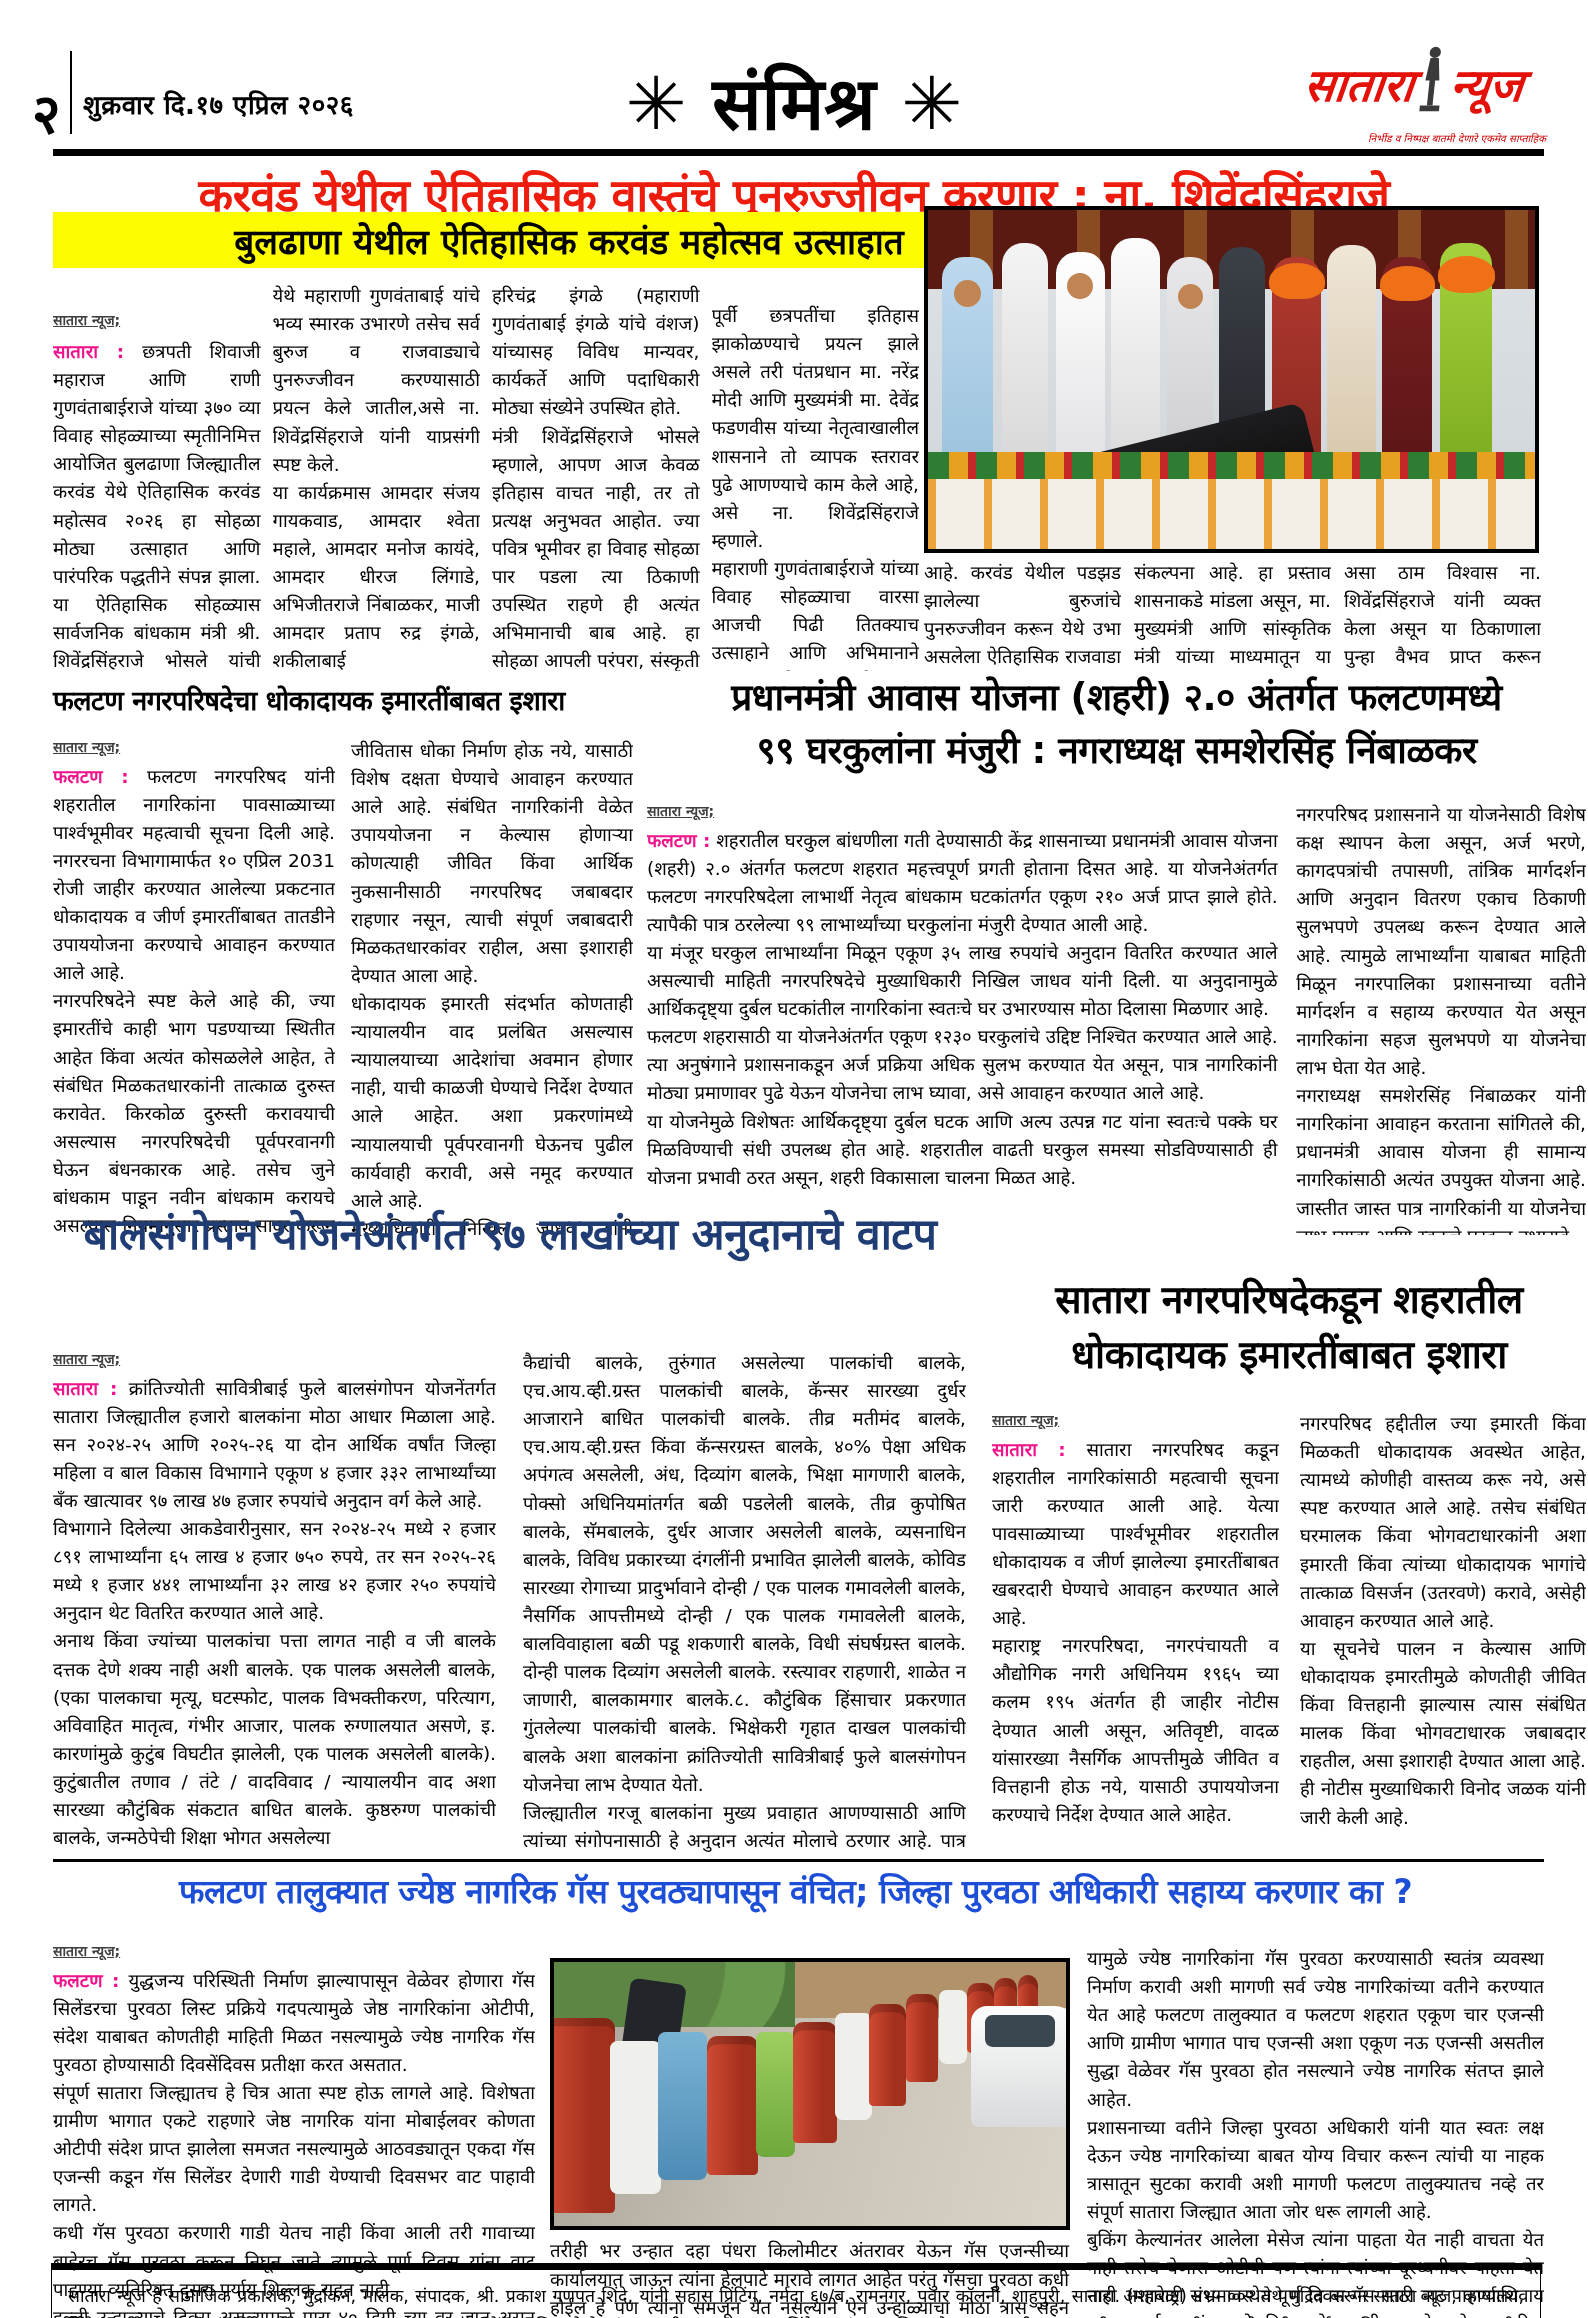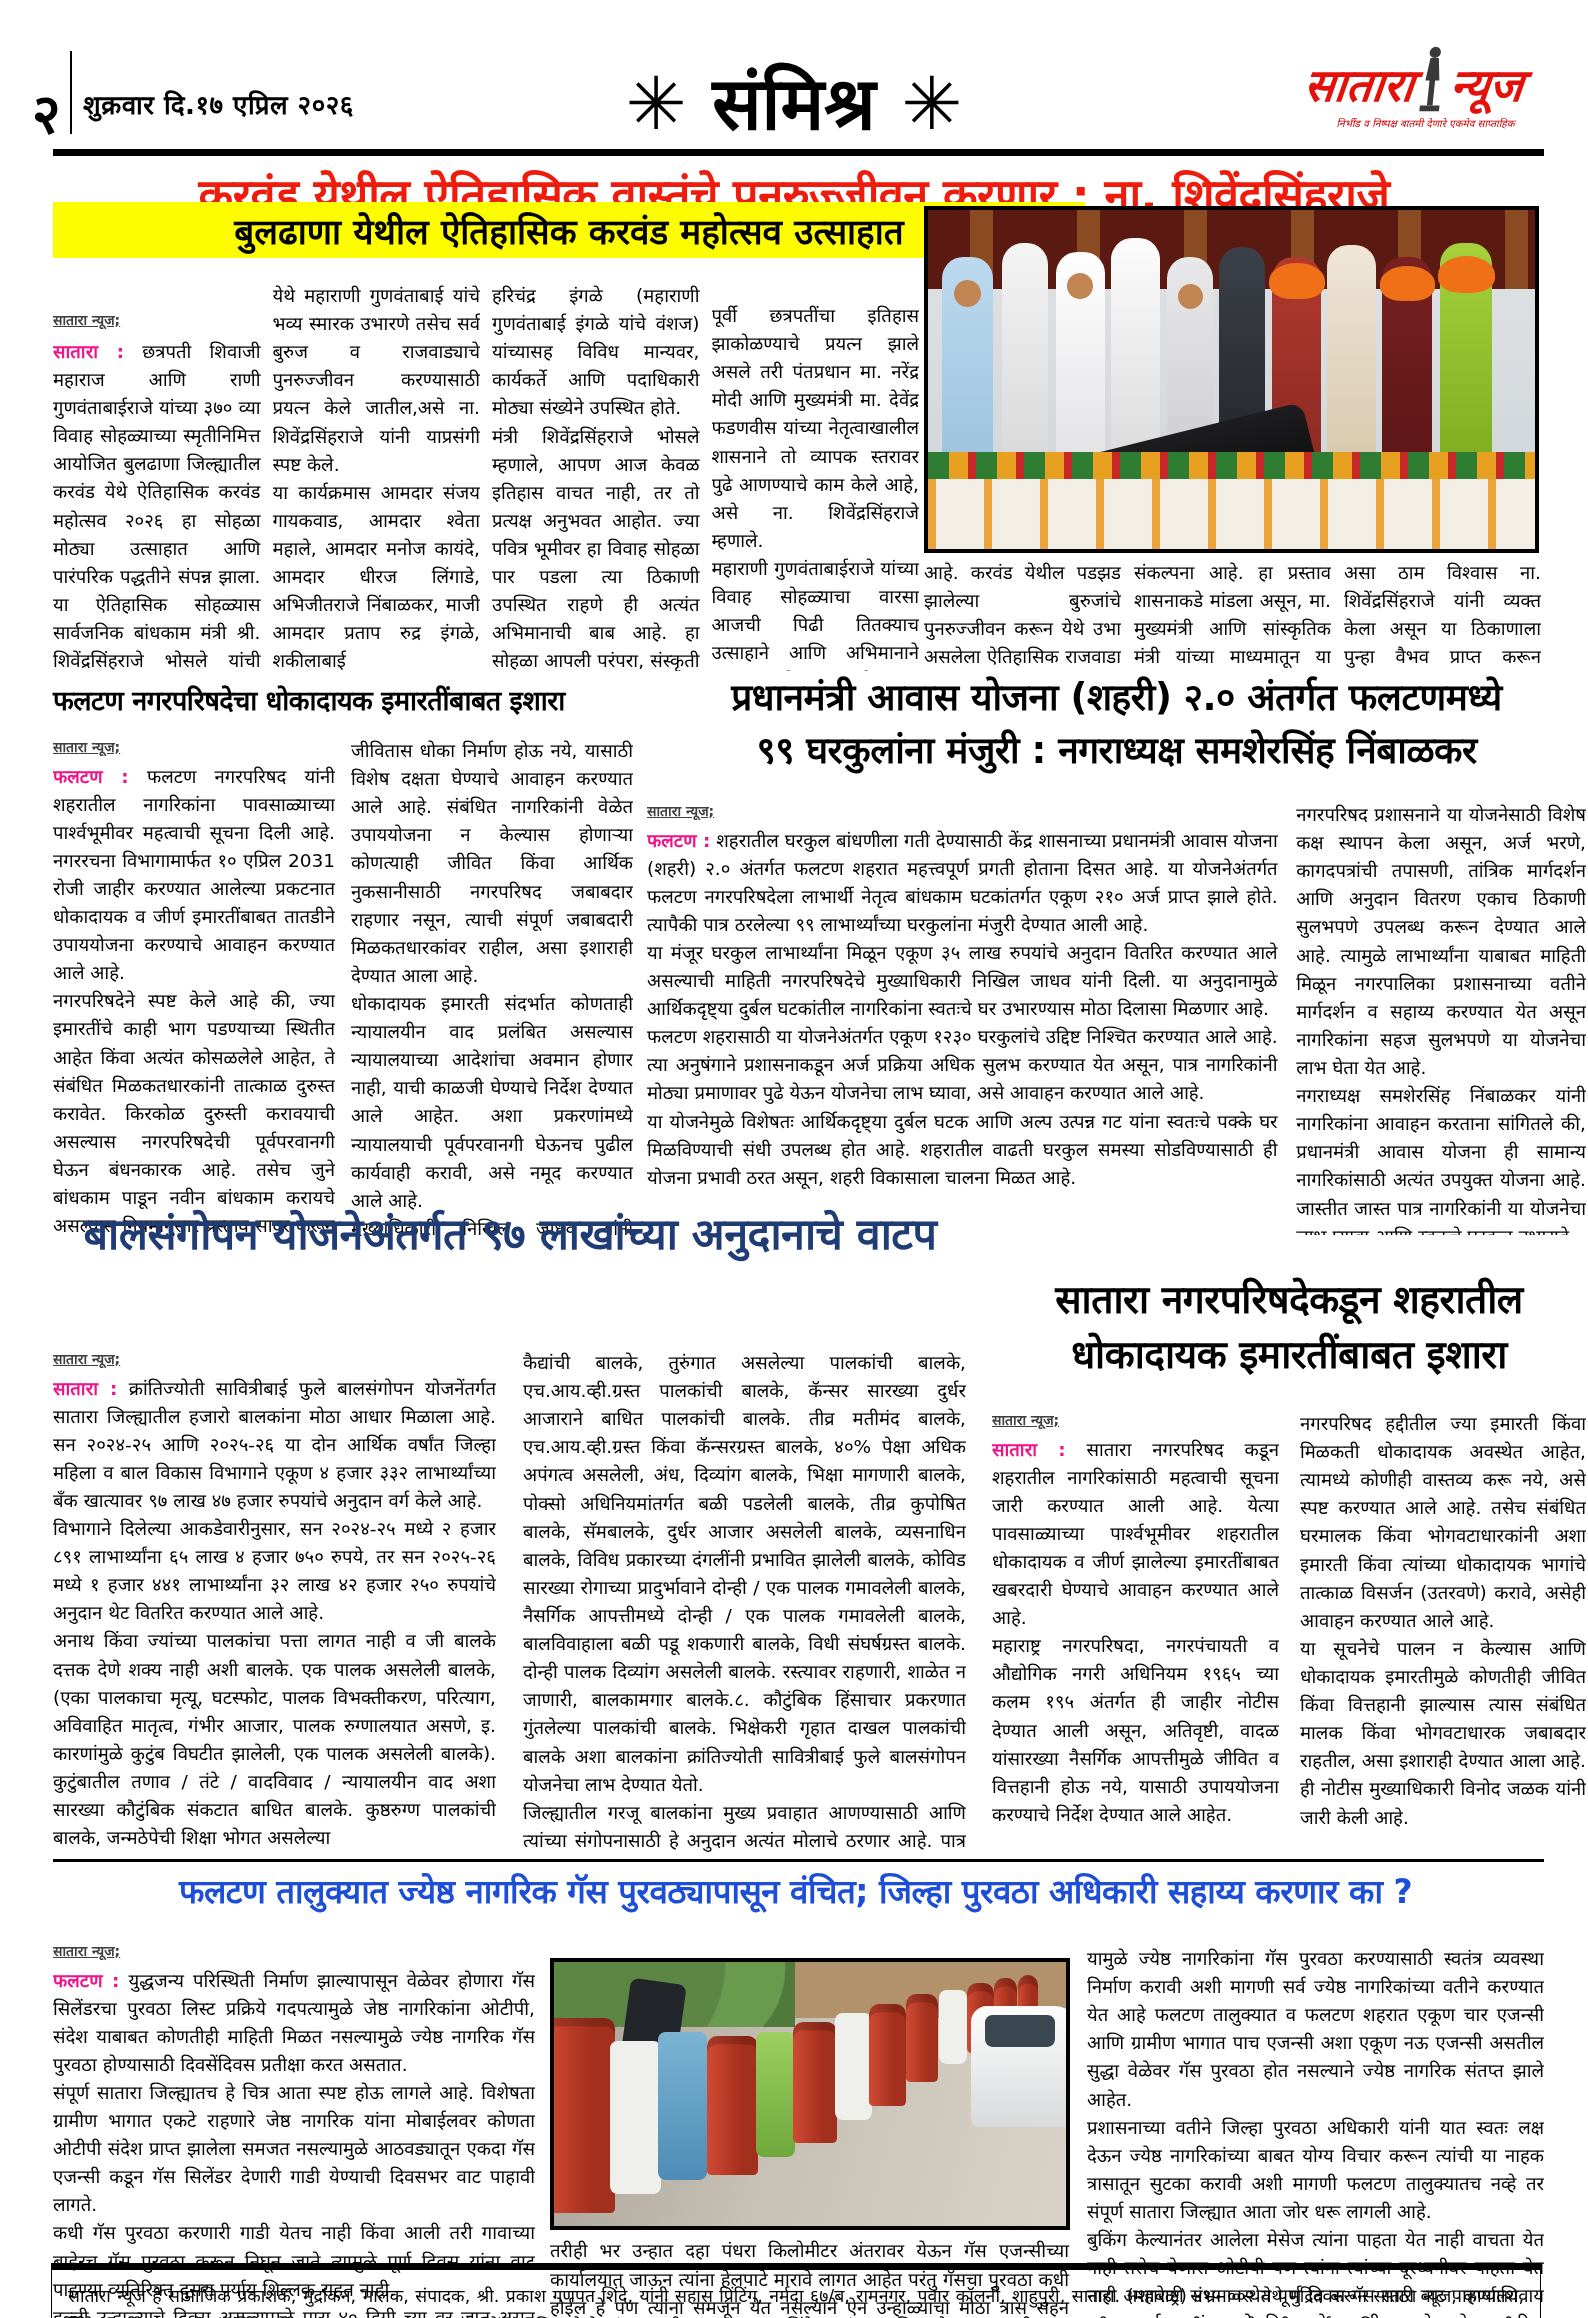--- a/index.html
+++ b/index.html
@@ -6,21 +6,21 @@
   .page{position:relative;width:1588px;height:2465px;background:#fff;overflow:hidden;
         font-family:"DejaVu Sans",sans-serif;color:#000;}
   .abs{position:absolute;}
   
   .page-num{font-size:55px;font-weight:bold;}
   .vline{width:2.3px;background:#000;}
   .date{font-size:26px;font-weight:bold;letter-spacing:0.5px;}
   .masthead{font-size:73px;font-weight:bold;text-align:center;white-space:nowrap;}
   .logo{display:flex;align-items:flex-end;gap:2.8px;color:#e31109;font-weight:bold;
         font-style:italic;font-size:45px;transform:skewX(-6deg);}
-  .logo-tag{font-size:10.2px;color:#c00;text-align:center;font-style:italic;margin-top:2px;}
+  .logo-tag{font-size:10.2px;color:#c00;text-align:right;font-style:italic;margin-top:17px;}
   .hrule{background:#000;}
   
   .hl-red{color:#ee1c0c;font-weight:bold;font-size:45px;text-align:center;white-space:nowrap;letter-spacing:-0.5px;}
   .subhead-yellow{background:#fdfd00;text-align:center;font-weight:bold;font-size:35px;
                   display:flex;align-items:center;justify-content:center;}
   .hl-black-1{font-weight:bold;font-size:27px;white-space:nowrap;letter-spacing:-0.5px;}
   .hl-center{font-weight:bold;text-align:center;line-height:1.42;letter-spacing:-0.5px;}
   .hl-blue{color:#203c74;}
   .hl-pink{color:#1d4ed8;}
   
@@ -83,21 +83,21 @@
       </svg>
       <span>न्यूज</span>
     </div>
     <div class="logo-tag">निर्भीड व निष्पक्ष बातमी देणारे एकमेव साप्ताहिक</div>
   </div>
 
   <div class="abs hrule" style="left:53px;right:44px;top:149px;height:7.4px;"></div>
 
   <div class="abs hl-red" style="left:0;right:0;top:163px;">करवंड येथील ऐतिहासिक वास्तूंचे पुनरुज्जीवन करणार : ना. शिवेंद्रसिंहराजे</div>
 
-  <div class="abs subhead-yellow" style="left:53px;top:202px;width:1032px;height:56px;">
+  <div class="abs subhead-yellow" style="left:53px;top:212px;width:1032px;height:56px;">
     <span>बुलढाणा येथील ऐतिहासिक करवंड महोत्सव उत्साहात</span>
   </div>
 
   <div class="abs cols" style="left:53px;top:282px;width:866px;height:389px;gap:12px;">
     <div class="col body" style="width:208px;">
       <span class="byline" style="display:block;">सातारा न्यूज;</span><span class="place">सातारा :</span> <span>छत्रपती शिवाजी महाराज आणि राणी गुणवंताबाईराजे यांच्या ३७० व्या विवाह सोहळ्याच्या स्मृतीनिमित्त आयोजित बुलढाणा जिल्ह्यातील करवंड येथे ऐतिहासिक करवंड महोत्सव २०२६ हा सोहळा मोठ्या उत्साहात आणि पारंपरिक पद्धतीने संपन्न झाला. या ऐतिहासिक सोहळ्यास सार्वजनिक बांधकाम मंत्री श्री. शिवेंद्रसिंहराजे भोसले यांची प्रमुख उपस्थिती होती. करवंड</span>
     </div>
     <div class="col body" style="width:208px;">येथे महाराणी गुणवंताबाई यांचे भव्य स्मारक उभारणे तसेच सर्व बुरुज व राजवाड्याचे पुनरुज्जीवन करण्यासाठी प्रयत्न केले जातील,असे ना. शिवेंद्रसिंहराजे यांनी याप्रसंगी स्पष्ट केले.
 या कार्यक्रमास आमदार संजय गायकवाड, आमदार श्वेता महाले, आमदार मनोज कायंदे, आमदार धीरज लिंगाडे, अभिजीतराजे निंबाळकर, माजी आमदार प्रताप रुद्र इंगळे, शकीलाबाई</div>
     <div class="col body" style="width:208px;">हरिचंद्र इंगळे (महाराणी गुणवंताबाई इंगळे यांचे वंशज) यांच्यासह विविध मान्यवर, कार्यकर्ते आणि पदाधिकारी मोठ्या संख्येने उपस्थित होते.

